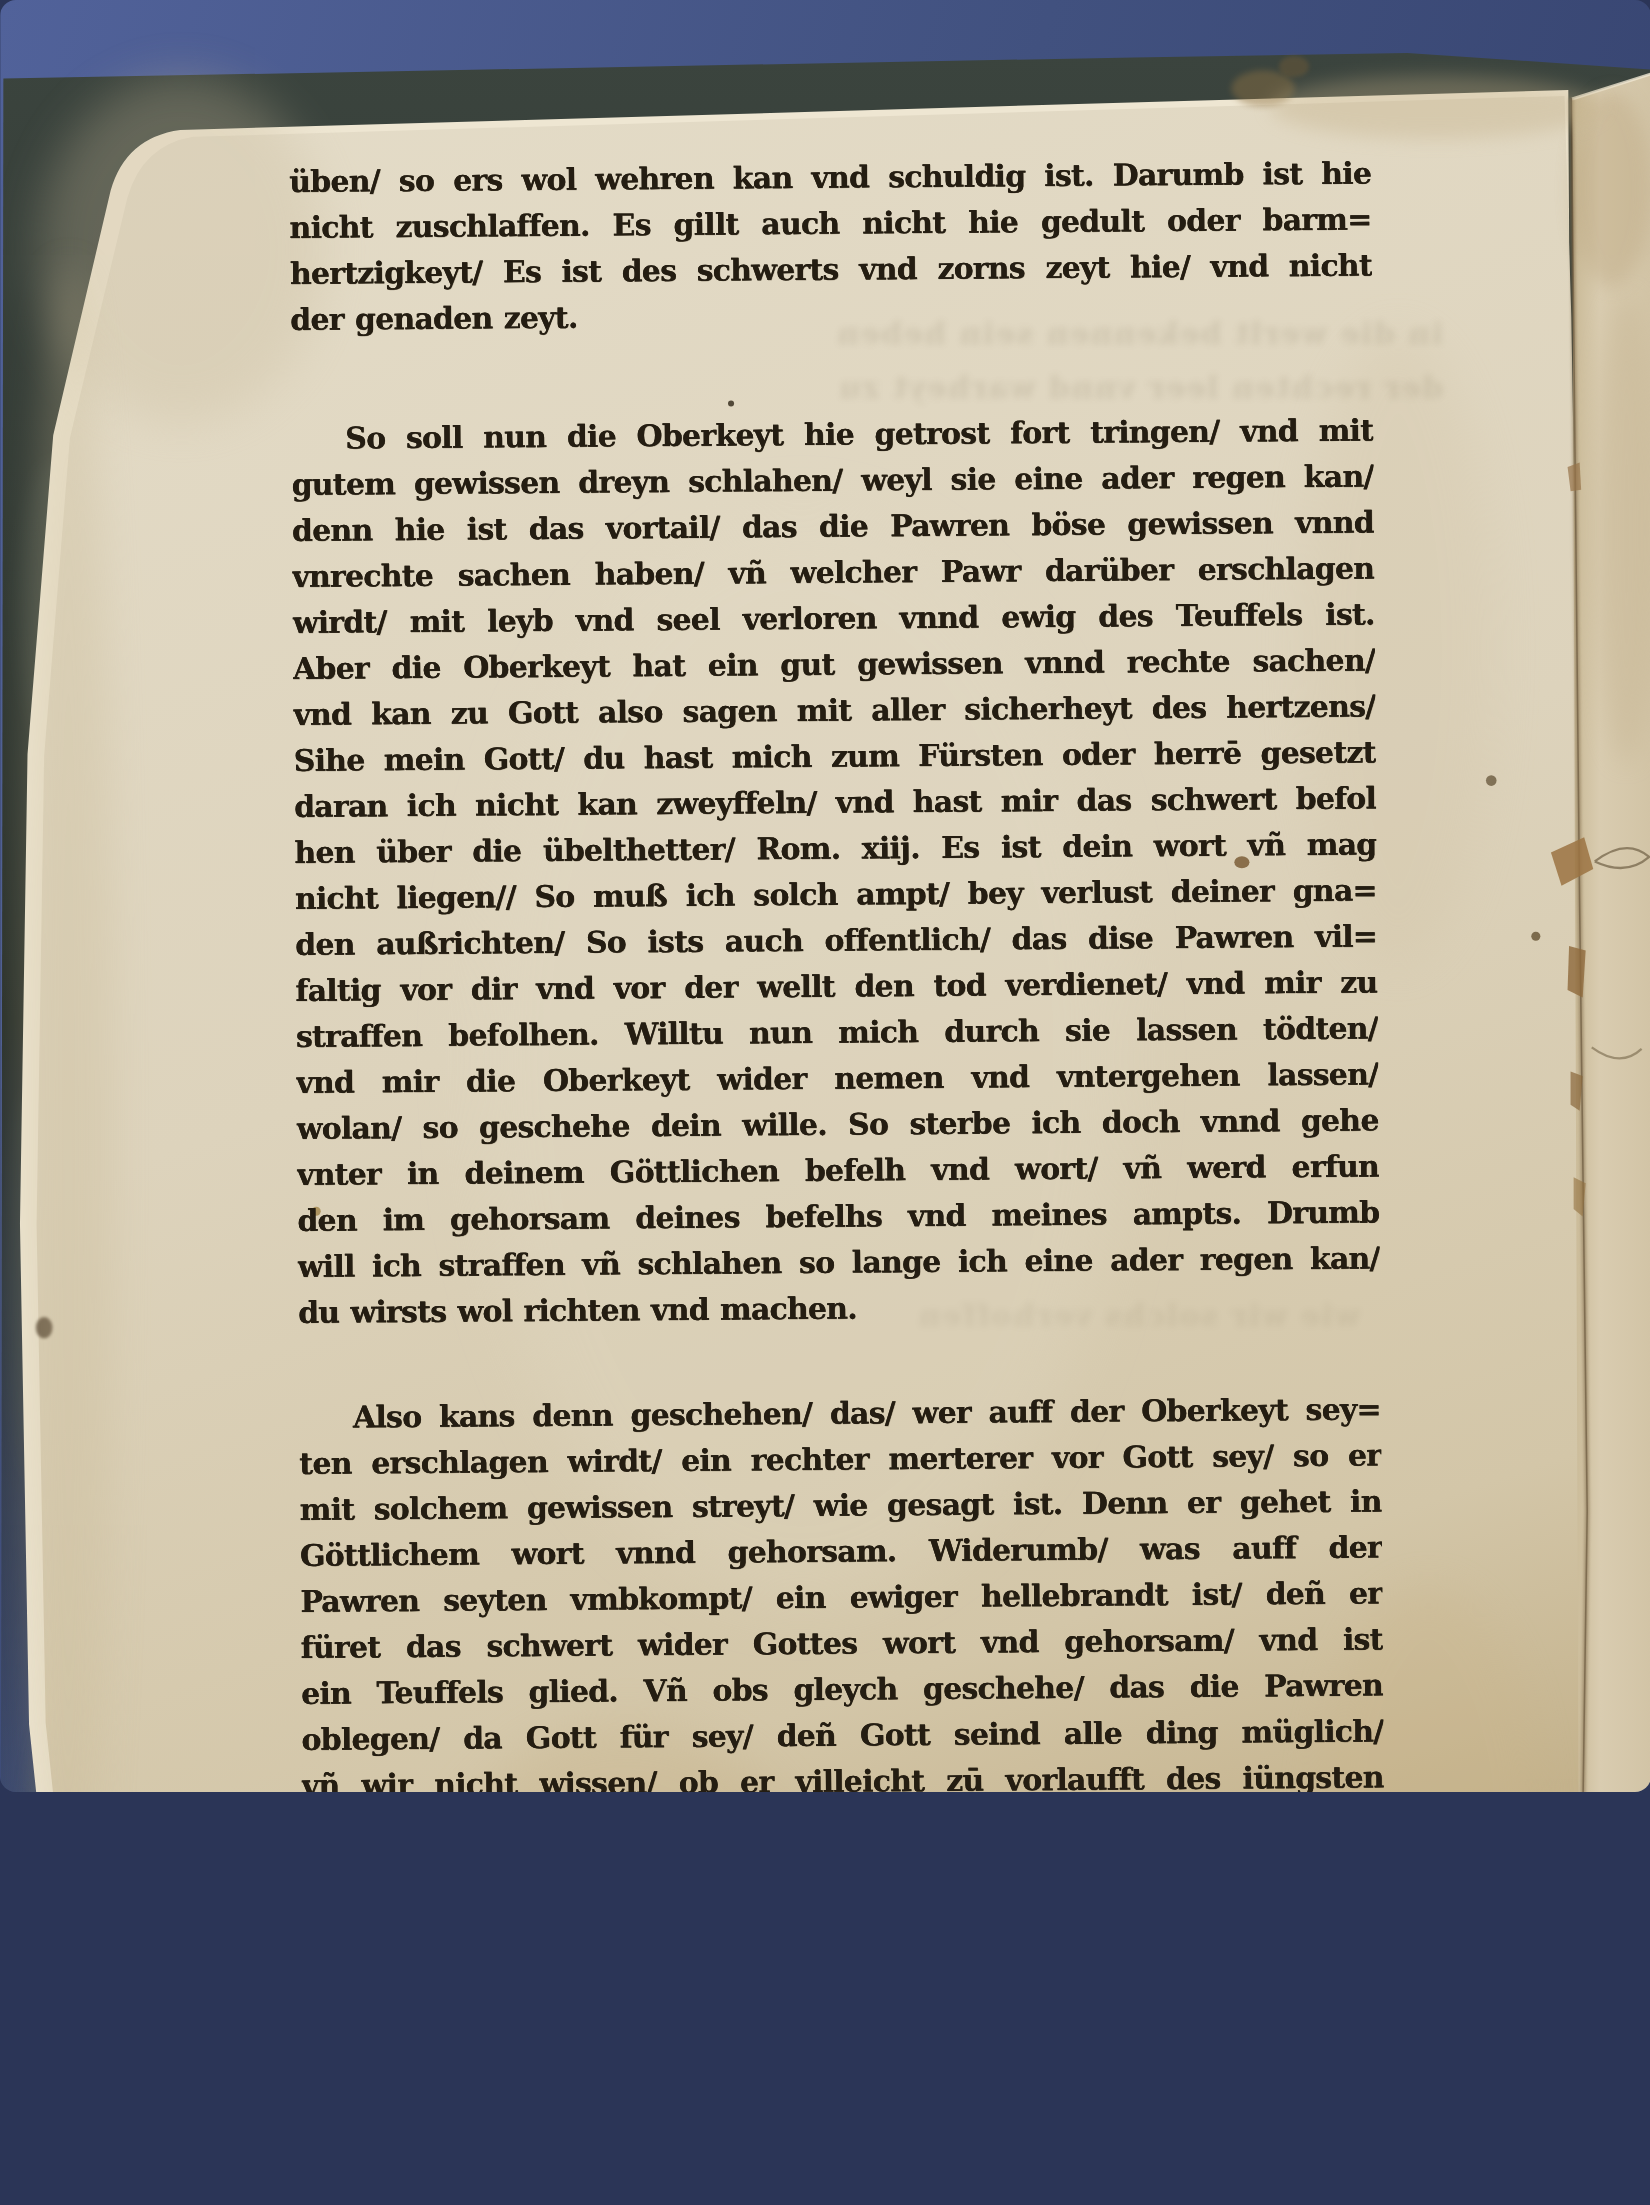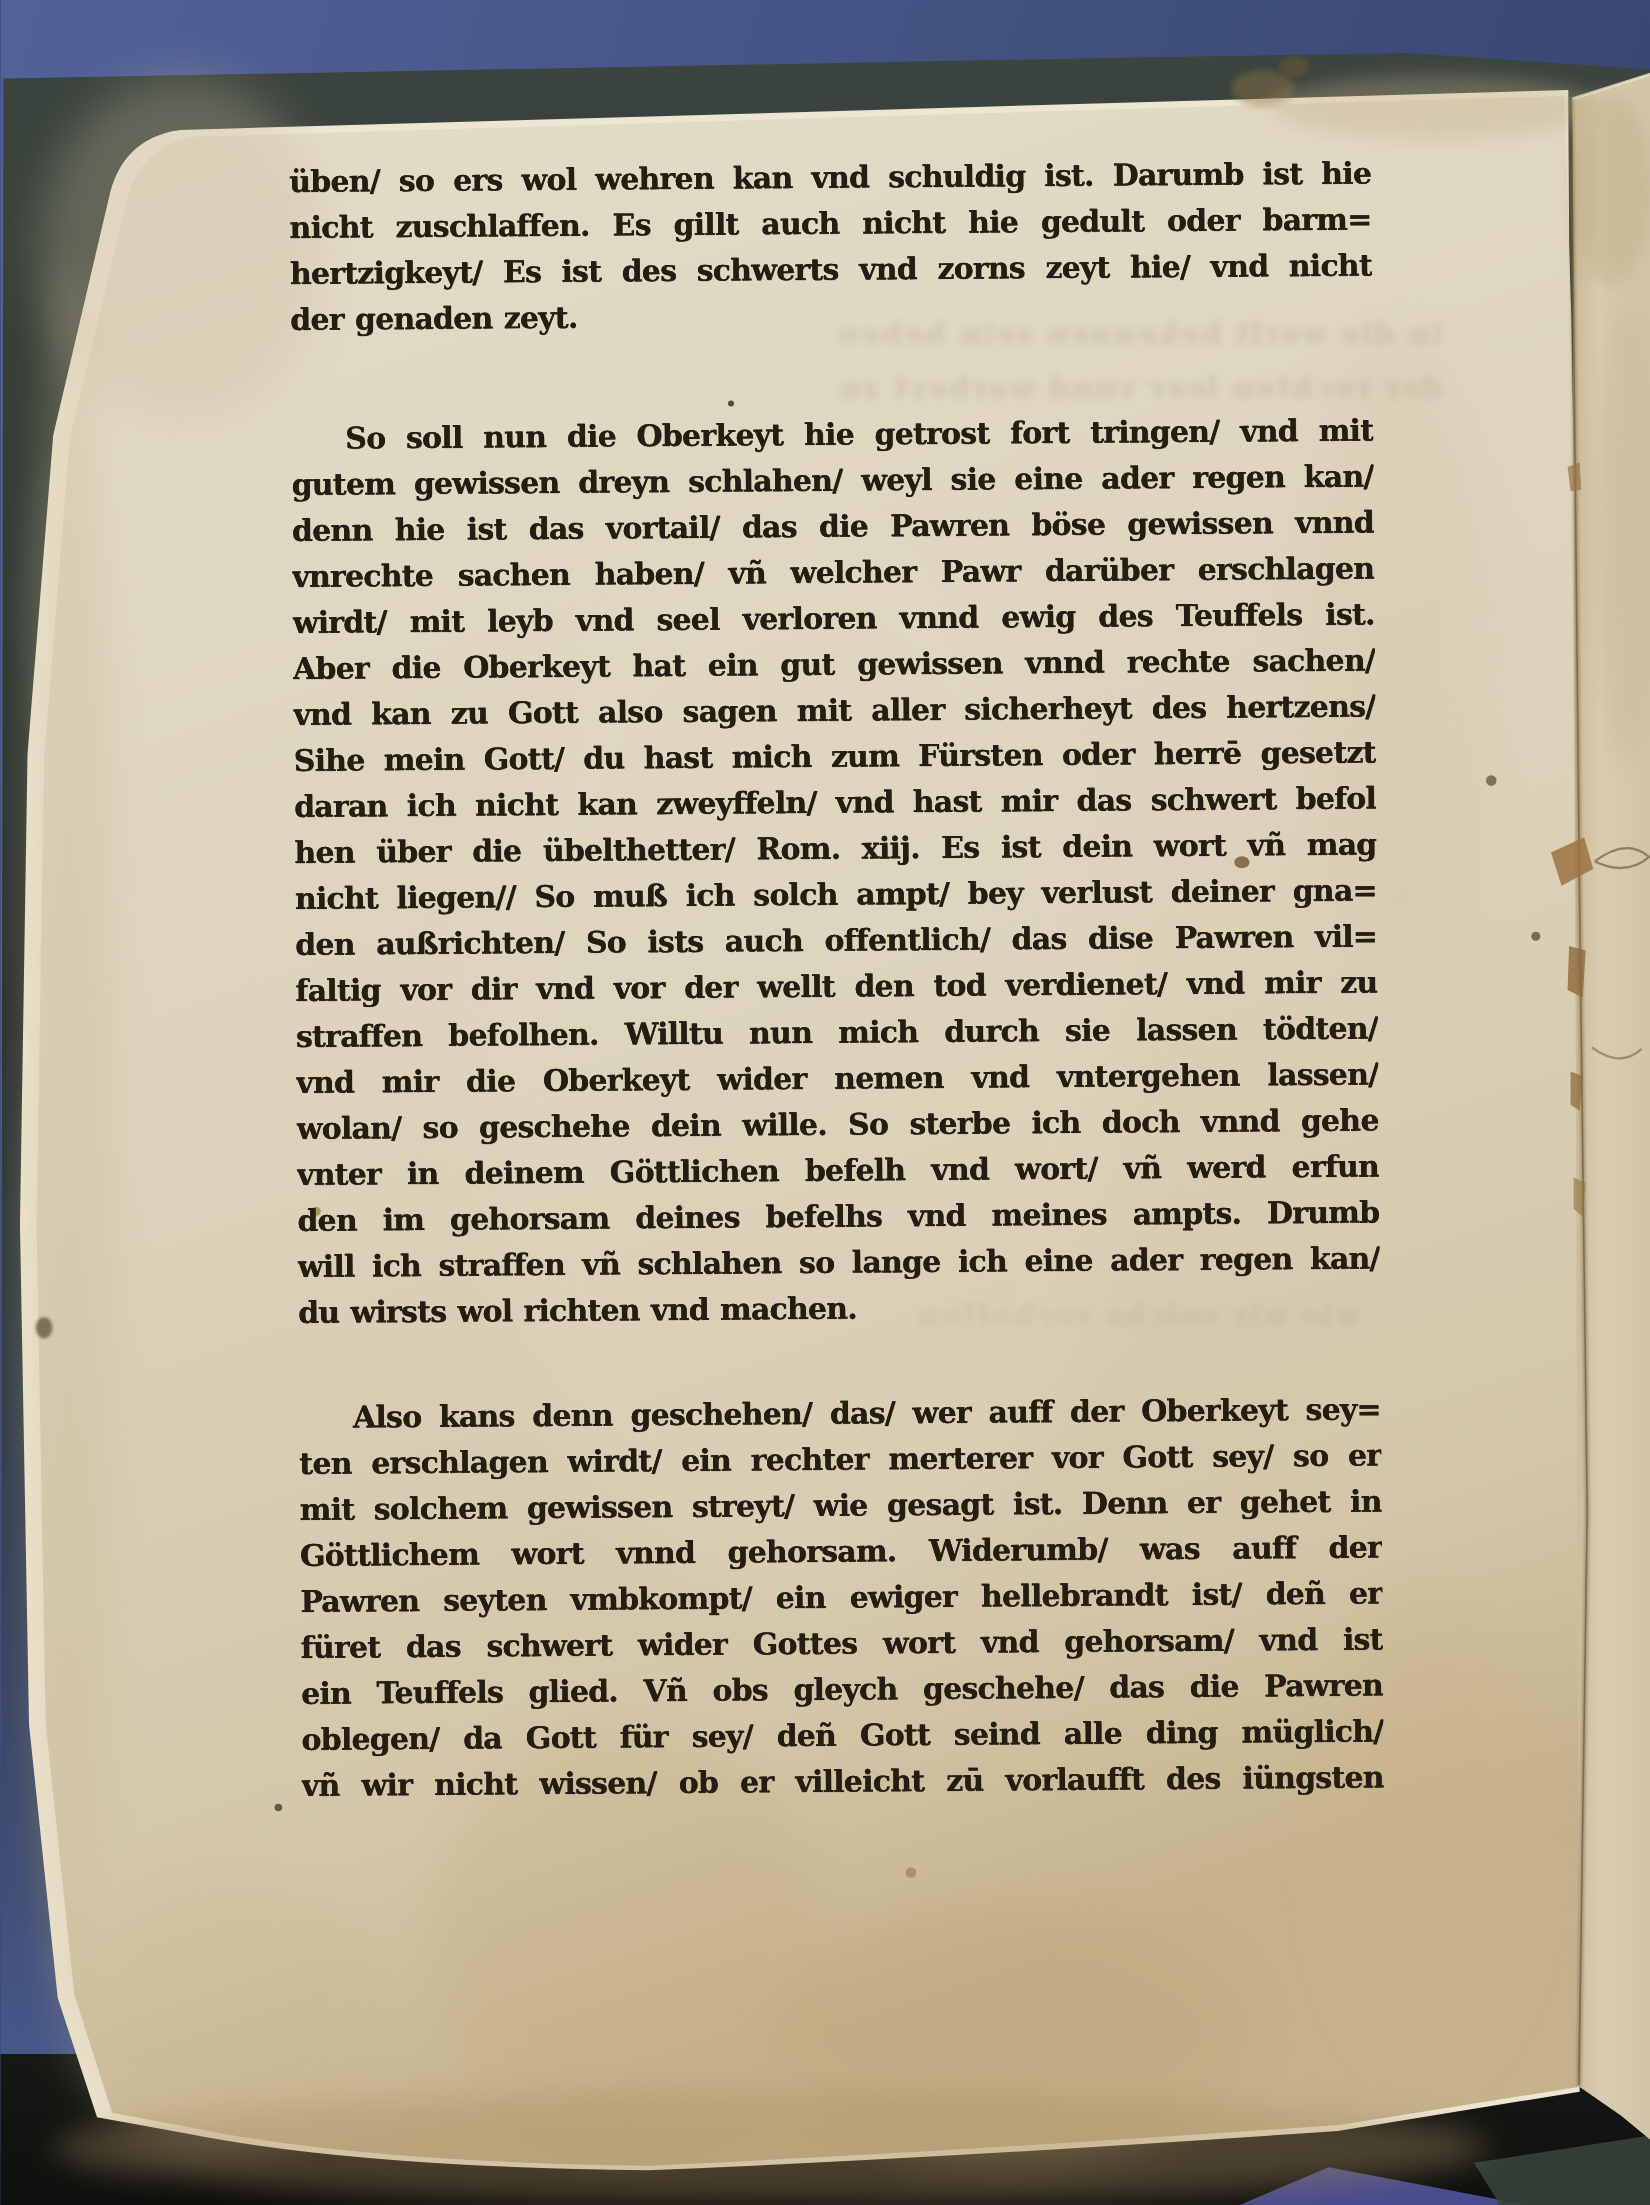--- a/index.html
+++ b/index.html
@@ -1,17 +1,17 @@
 <!DOCTYPE html>
 <html style="font-size:12px"><head>
 <meta charset="utf-8">
 <style>
   html,body{margin:0;padding:0;background:#2b3557;}
-  #photo{position:relative;width:1651px;height:2205px;overflow:hidden;
-         font-family:"DejaVu Serif","Liberation Serif",serif;}
+  #photo{position:relative;width:1651px;height:1792px;overflow:hidden;
+         font-family:"DejaVu Serif","Liberation Serif",serif;border-radius:16px;}
   #backdrop{position:absolute;left:0;top:0;width:1651px;height:2205px;}
   
   #text-col{position:absolute;left:289px;top:159px;width:1082px;
             transform:rotate(-0.45deg);transform-origin:left top;
             color:#241d12;font-weight:700;font-size:30px;line-height:46px;
             letter-spacing:-0.8px;word-spacing:1.5px;}
   .para{margin:0;}
   .line{height:46px;overflow:hidden;text-align:justify;text-align-last:justify;
         text-shadow:0 0 0.5px rgba(30,22,8,.9), 0.4px 0.4px 0 rgba(40,30,12,.35);}
   .line.indent{text-indent:54px;}

